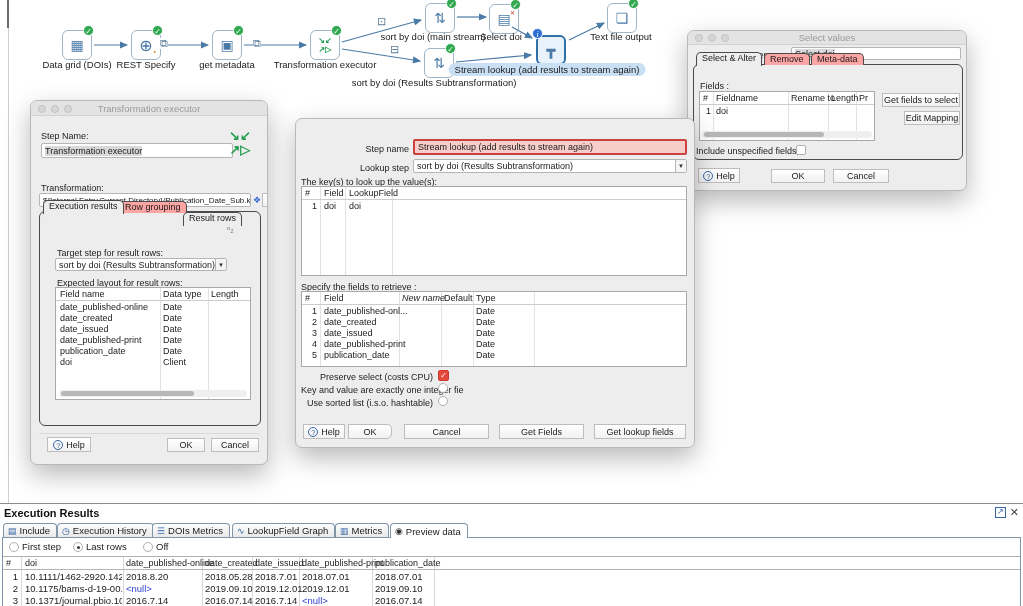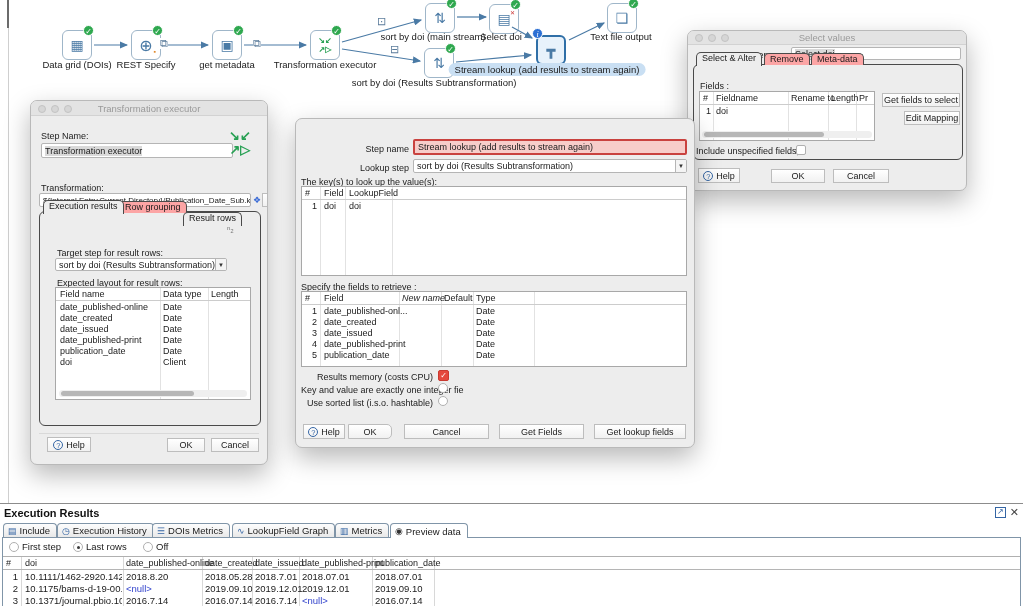--- a/index.html
+++ b/index.html
@@ -326,21 +326,21 @@
     <span class="cell num" style="left:0;top:36px;width:15px;">3</span>
       <span class="cell" style="left:22px;top:36px;">date_issued</span>
       <span class="cell" style="left:174px;top:36px;">Date</span>
     <span class="cell num" style="left:0;top:47px;width:15px;">4</span>
       <span class="cell" style="left:22px;top:47px;">date_published-print</span>
       <span class="cell" style="left:174px;top:47px;">Date</span>
     <span class="cell num" style="left:0;top:58px;width:15px;">5</span>
       <span class="cell" style="left:22px;top:58px;">publication_date</span>
       <span class="cell" style="left:174px;top:58px;">Date</span>
   </div>
-  <div class="lbl right" style="left:5px;top:253px;width:132px;">Results memory (costs CPU)</div>
+  <div class="lbl right" style="left:5px;top:253px;width:132px;">Preserve select (costs CPU)</div>
   <div class="cb red" style="left:142px;top:251px;">✓</div>
   <div class="lbl right" style="left:5px;top:266px;width:132px;">Key and value are exactly one integer fie</div>
   <div class="radio" style="left:142px;top:264px;"></div>
   <div class="lbl right" style="left:5px;top:279px;width:132px;">Use sorted list (i.s.o. hashtable)</div>
   <div class="radio" style="left:142px;top:277px;"></div>
   <div class="btn" style="left:7px;top:305px;width:42px;height:15px;">
       <span class="qm">?</span>
       <span>Help</span>
     </div>
   <div class="btn" style="left:52px;top:305px;width:44px;height:15px;border-radius:0 5px 5px 0;">OK</div>

